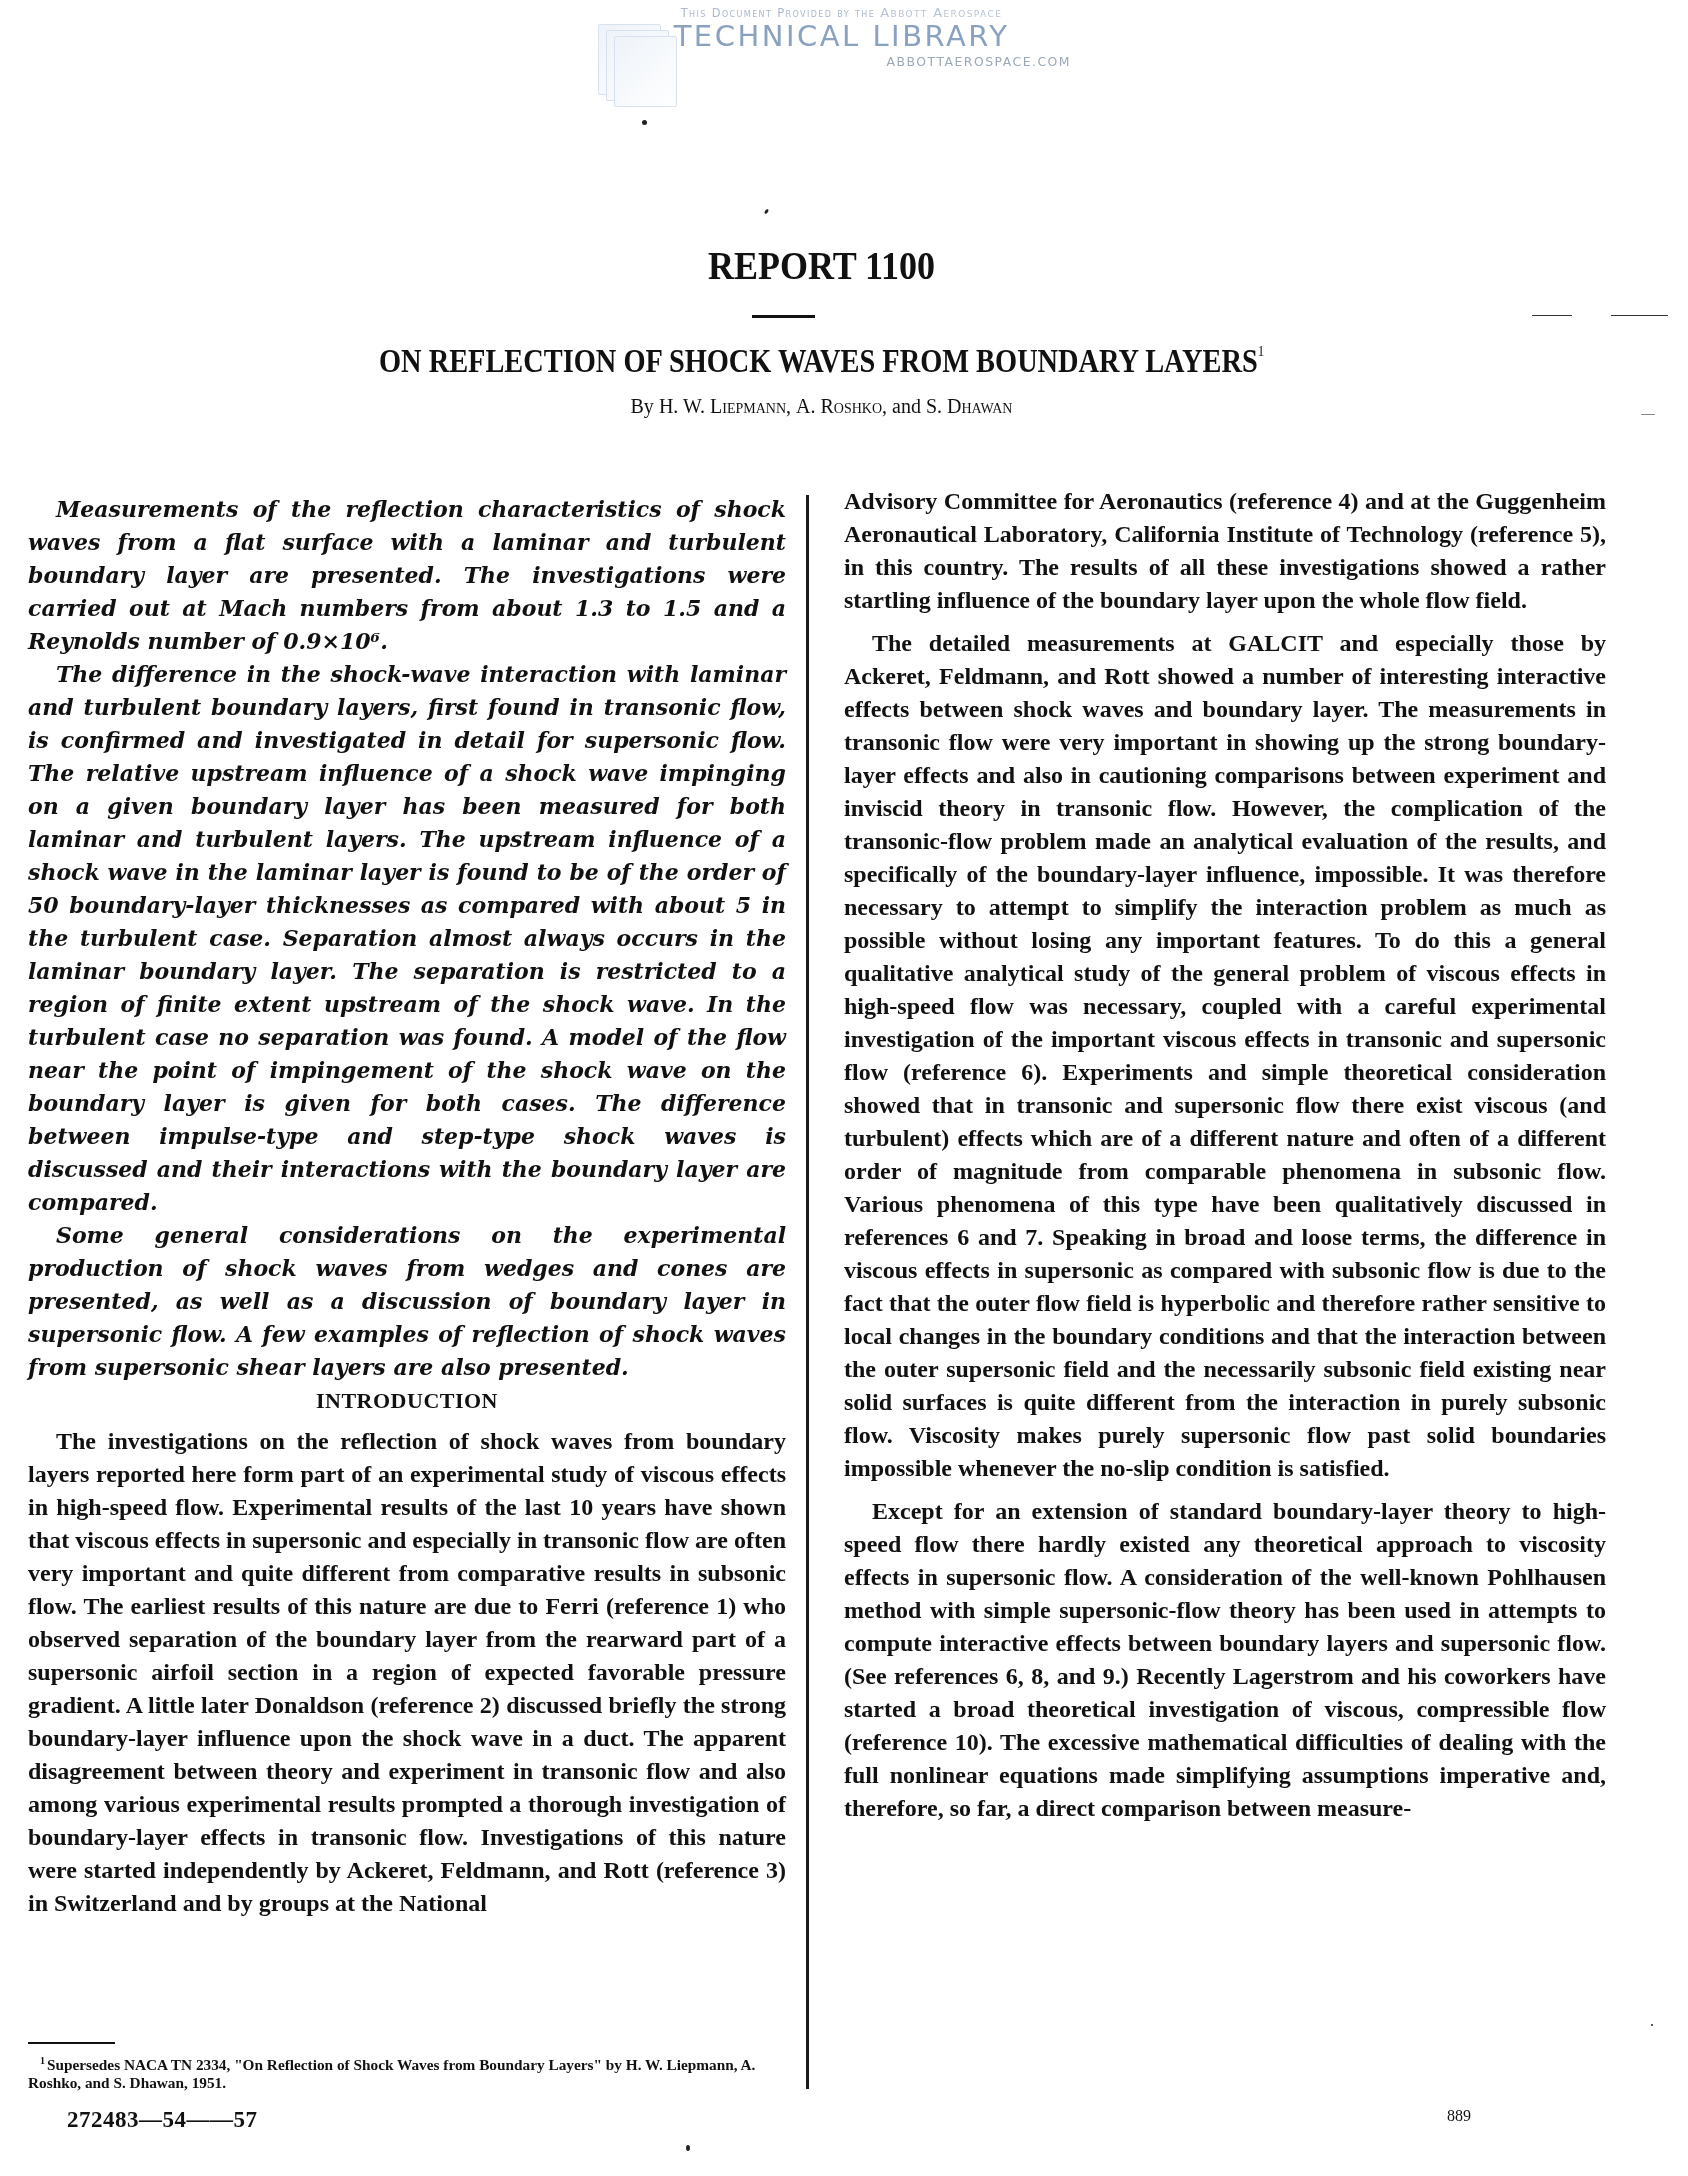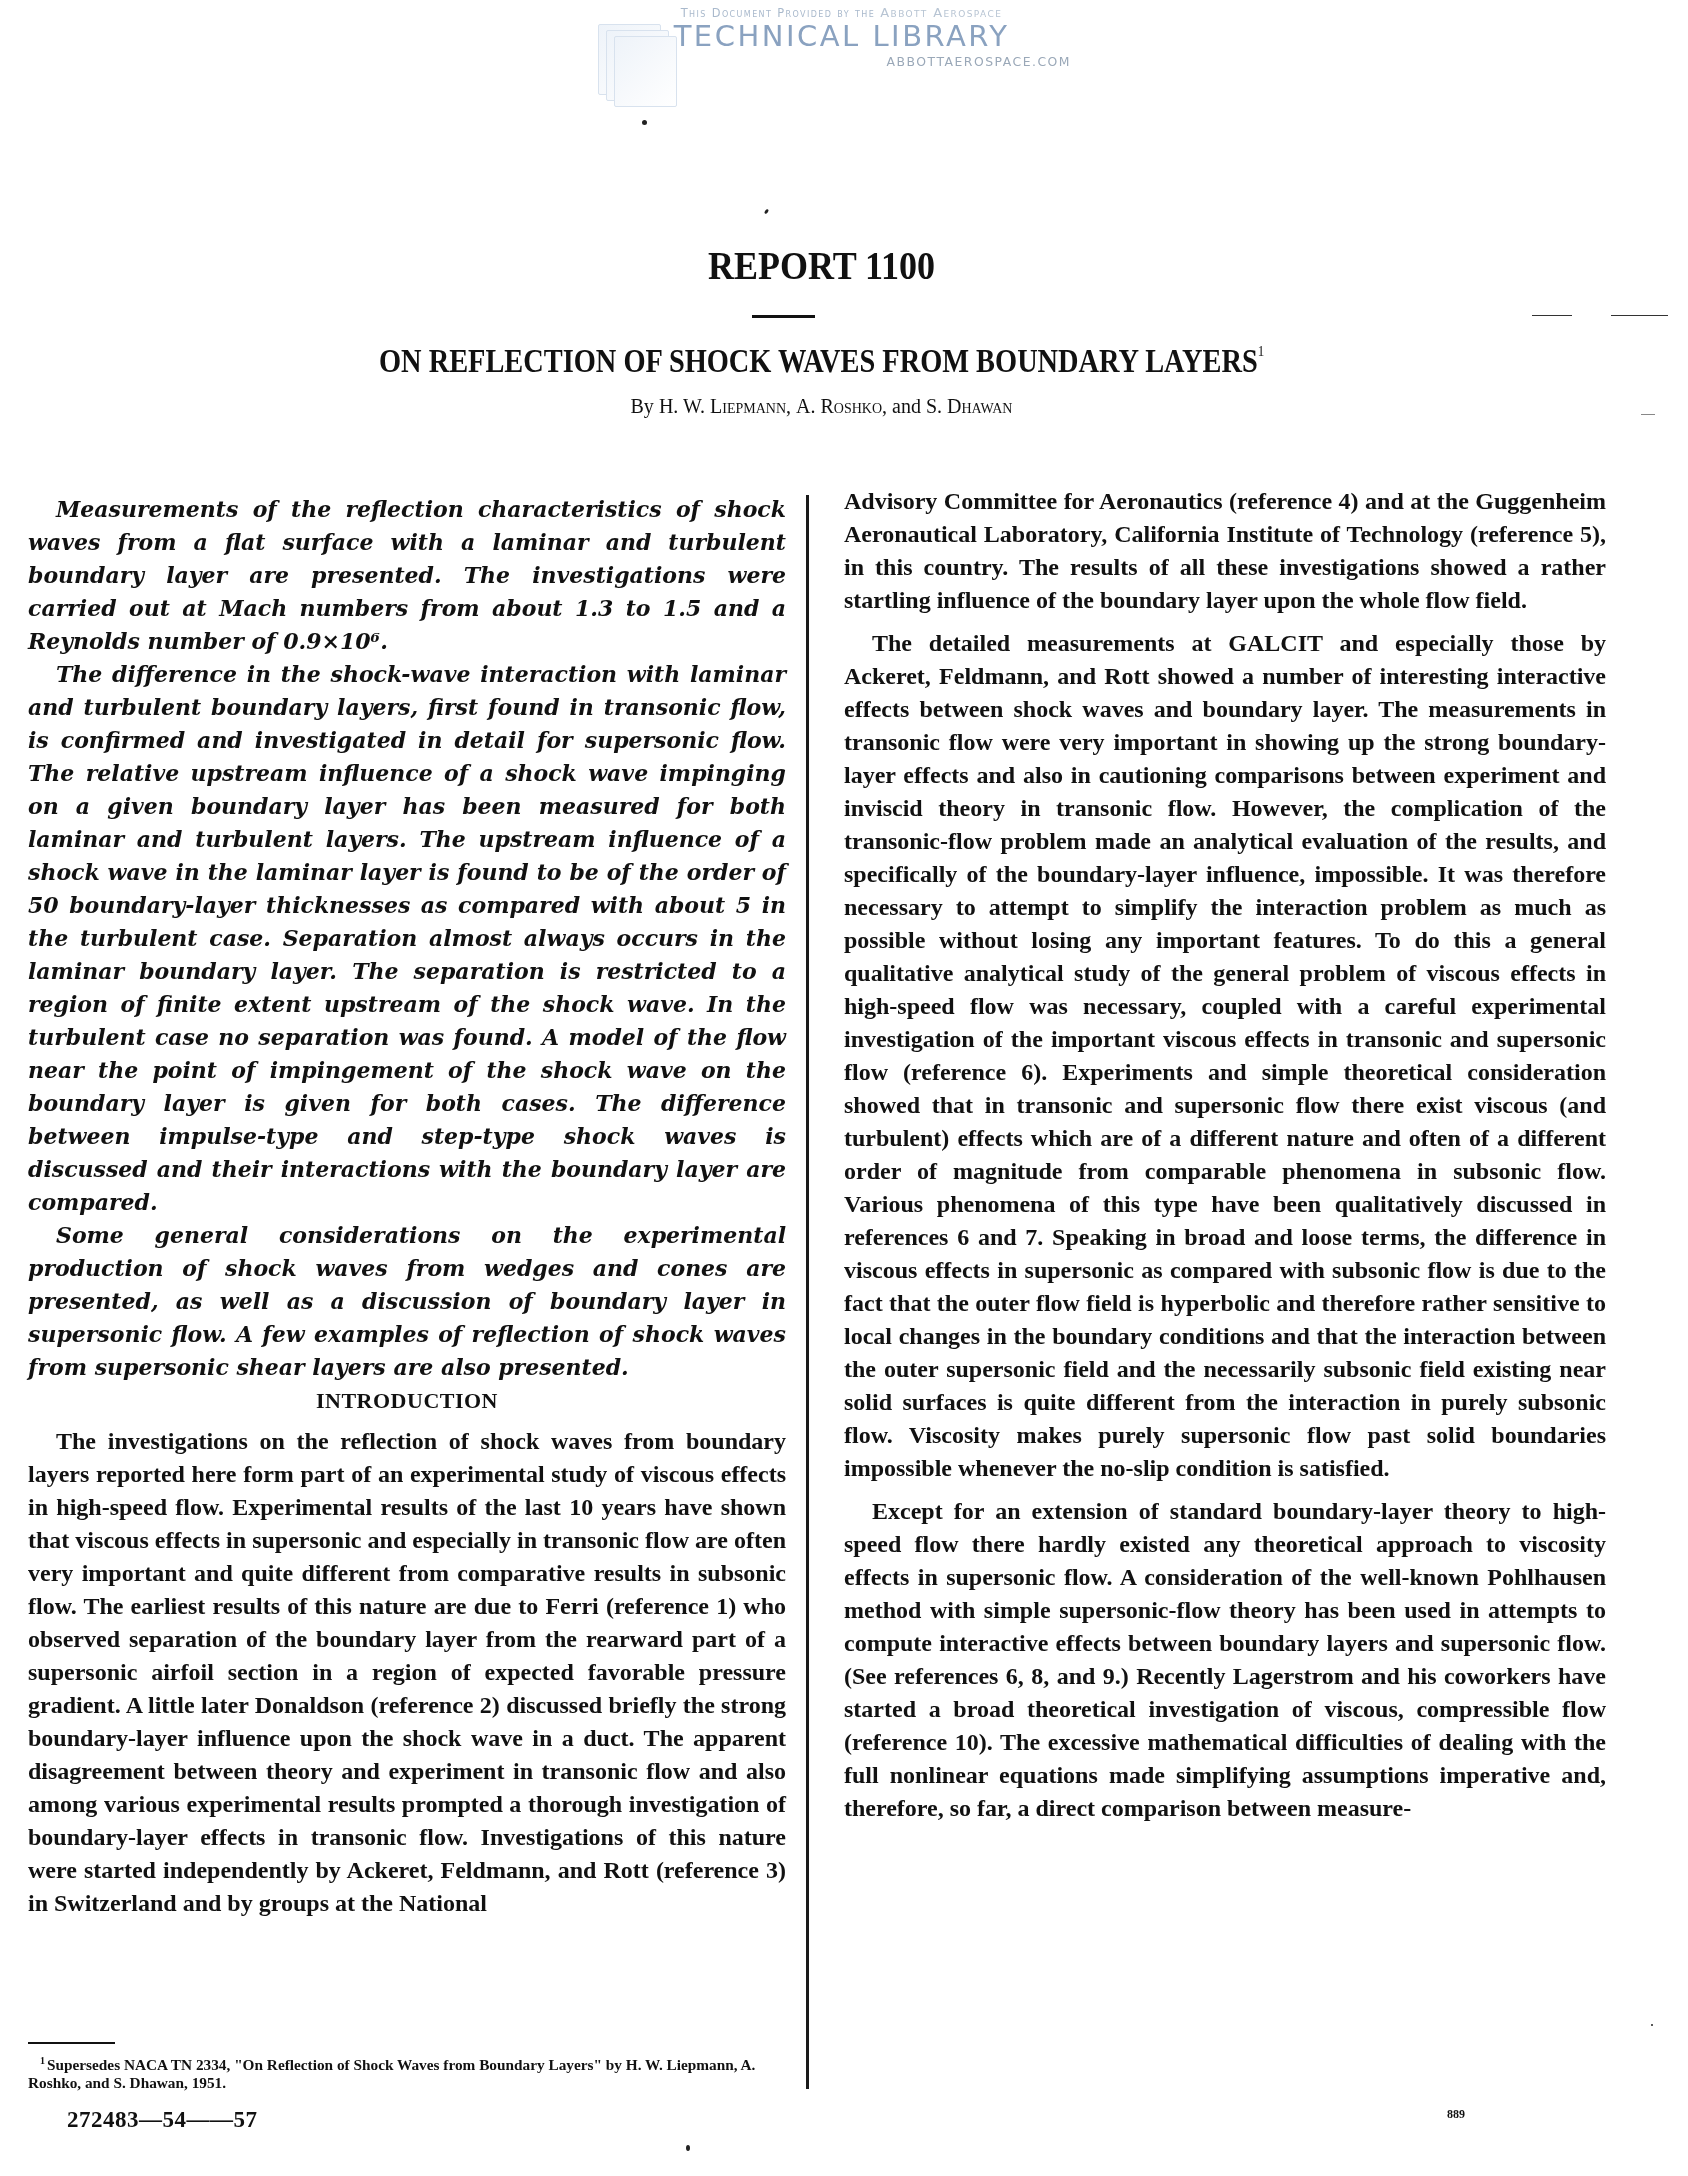--- a/index.html
+++ b/index.html
@@ -51,21 +51,21 @@
   .gap-para { height: 10px; }
 
   .col-rule { position: absolute; left: 806px; top: 495px; width: 3px; height: 1594px; background: #1a1a1a; }
 
   
   .fn-rule { position: absolute; left: 28px; top: 2042px; width: 87px; height: 2px; background: #111; }
   .footnote { position: absolute; left: 28px; top: 2052px; width: 772px; font-size: 15.3px; line-height: 18px;
               font-weight: bold; }
   .footnote .fnmark { font-size: 10px; vertical-align: 6px; margin-left: 12px; margin-right: 2px; }
   .print-code { position: absolute; left: 67px; top: 2107px; font-size: 23px; font-weight: bold; letter-spacing: 0.5px; }
-  .page-num { position: absolute; left: 1447px; top: 2107px; font-size: 12px; font-weight: bold; }
+  .page-num { position: absolute; left: 1447px; top: 2107px; font-size: 16px; font-weight: normal; }
 </style>
 </head>
 <body>
 
 <div class="wm">
   <div class="wm-pages">
     <div class="wm-page" style="left:4px;top:4px;"></div>
     <div class="wm-page" style="left:12px;top:10px;"></div>
     <div class="wm-page" style="left:20px;top:16px;"></div>
   </div>

